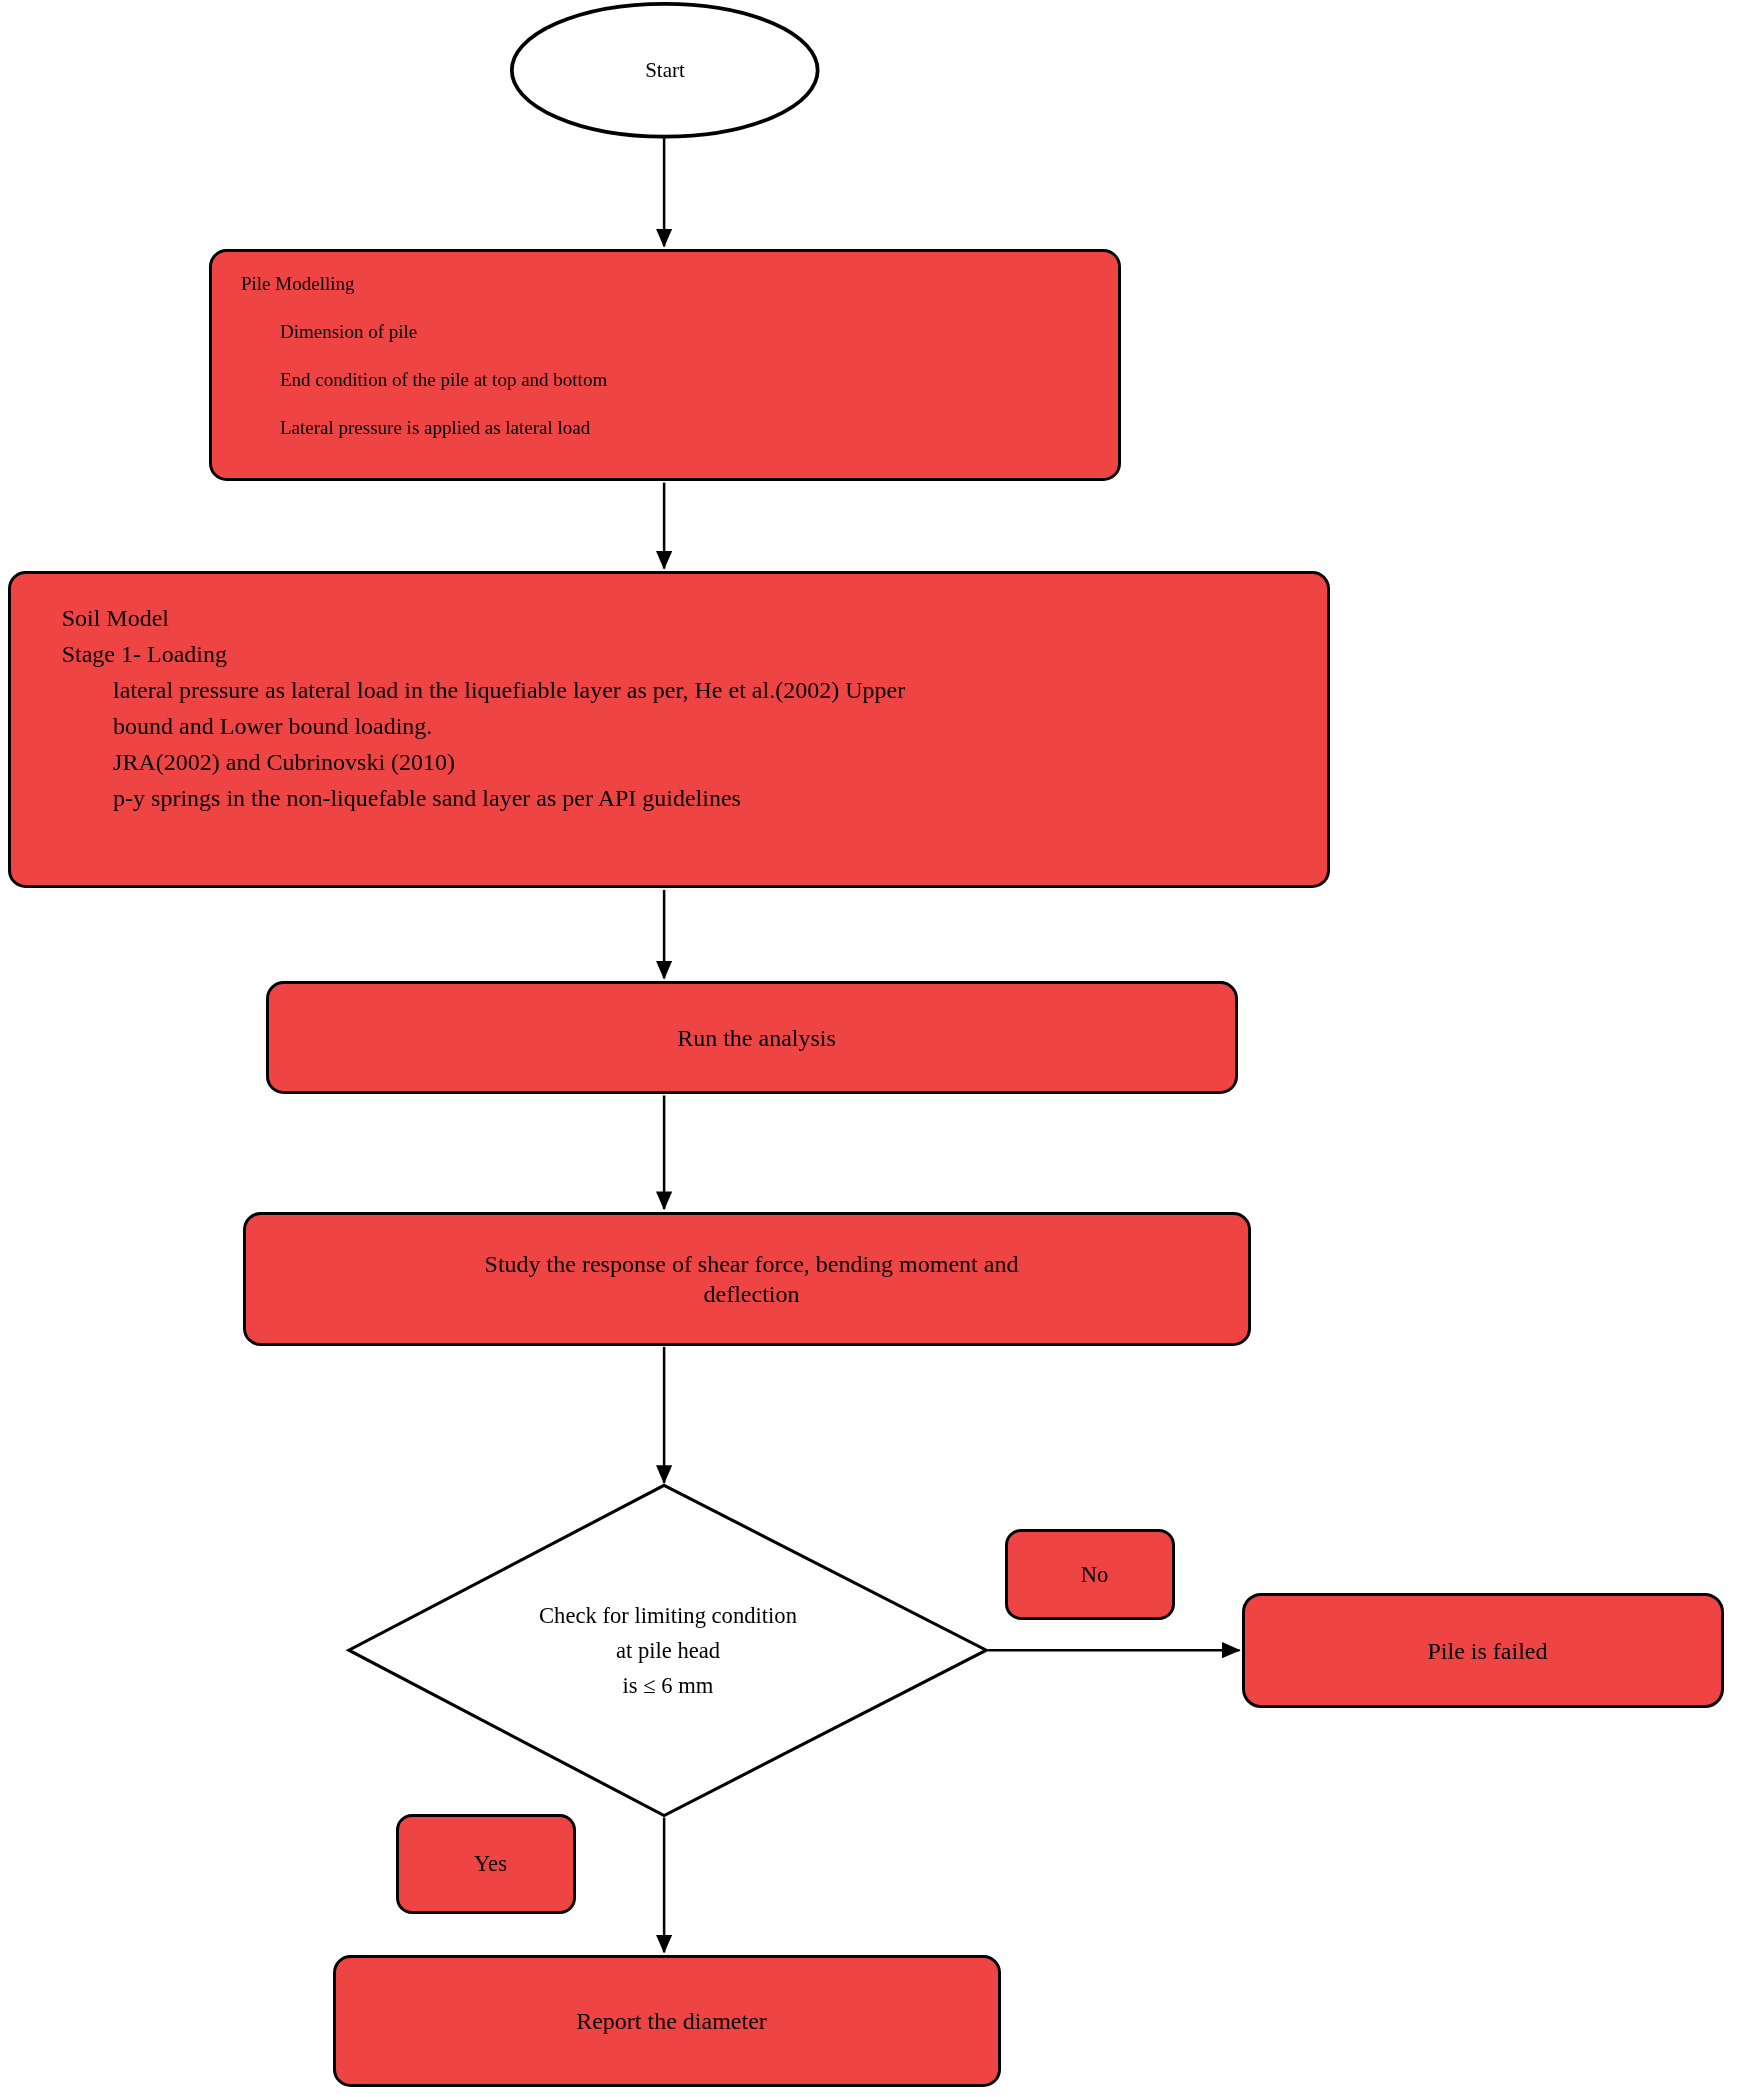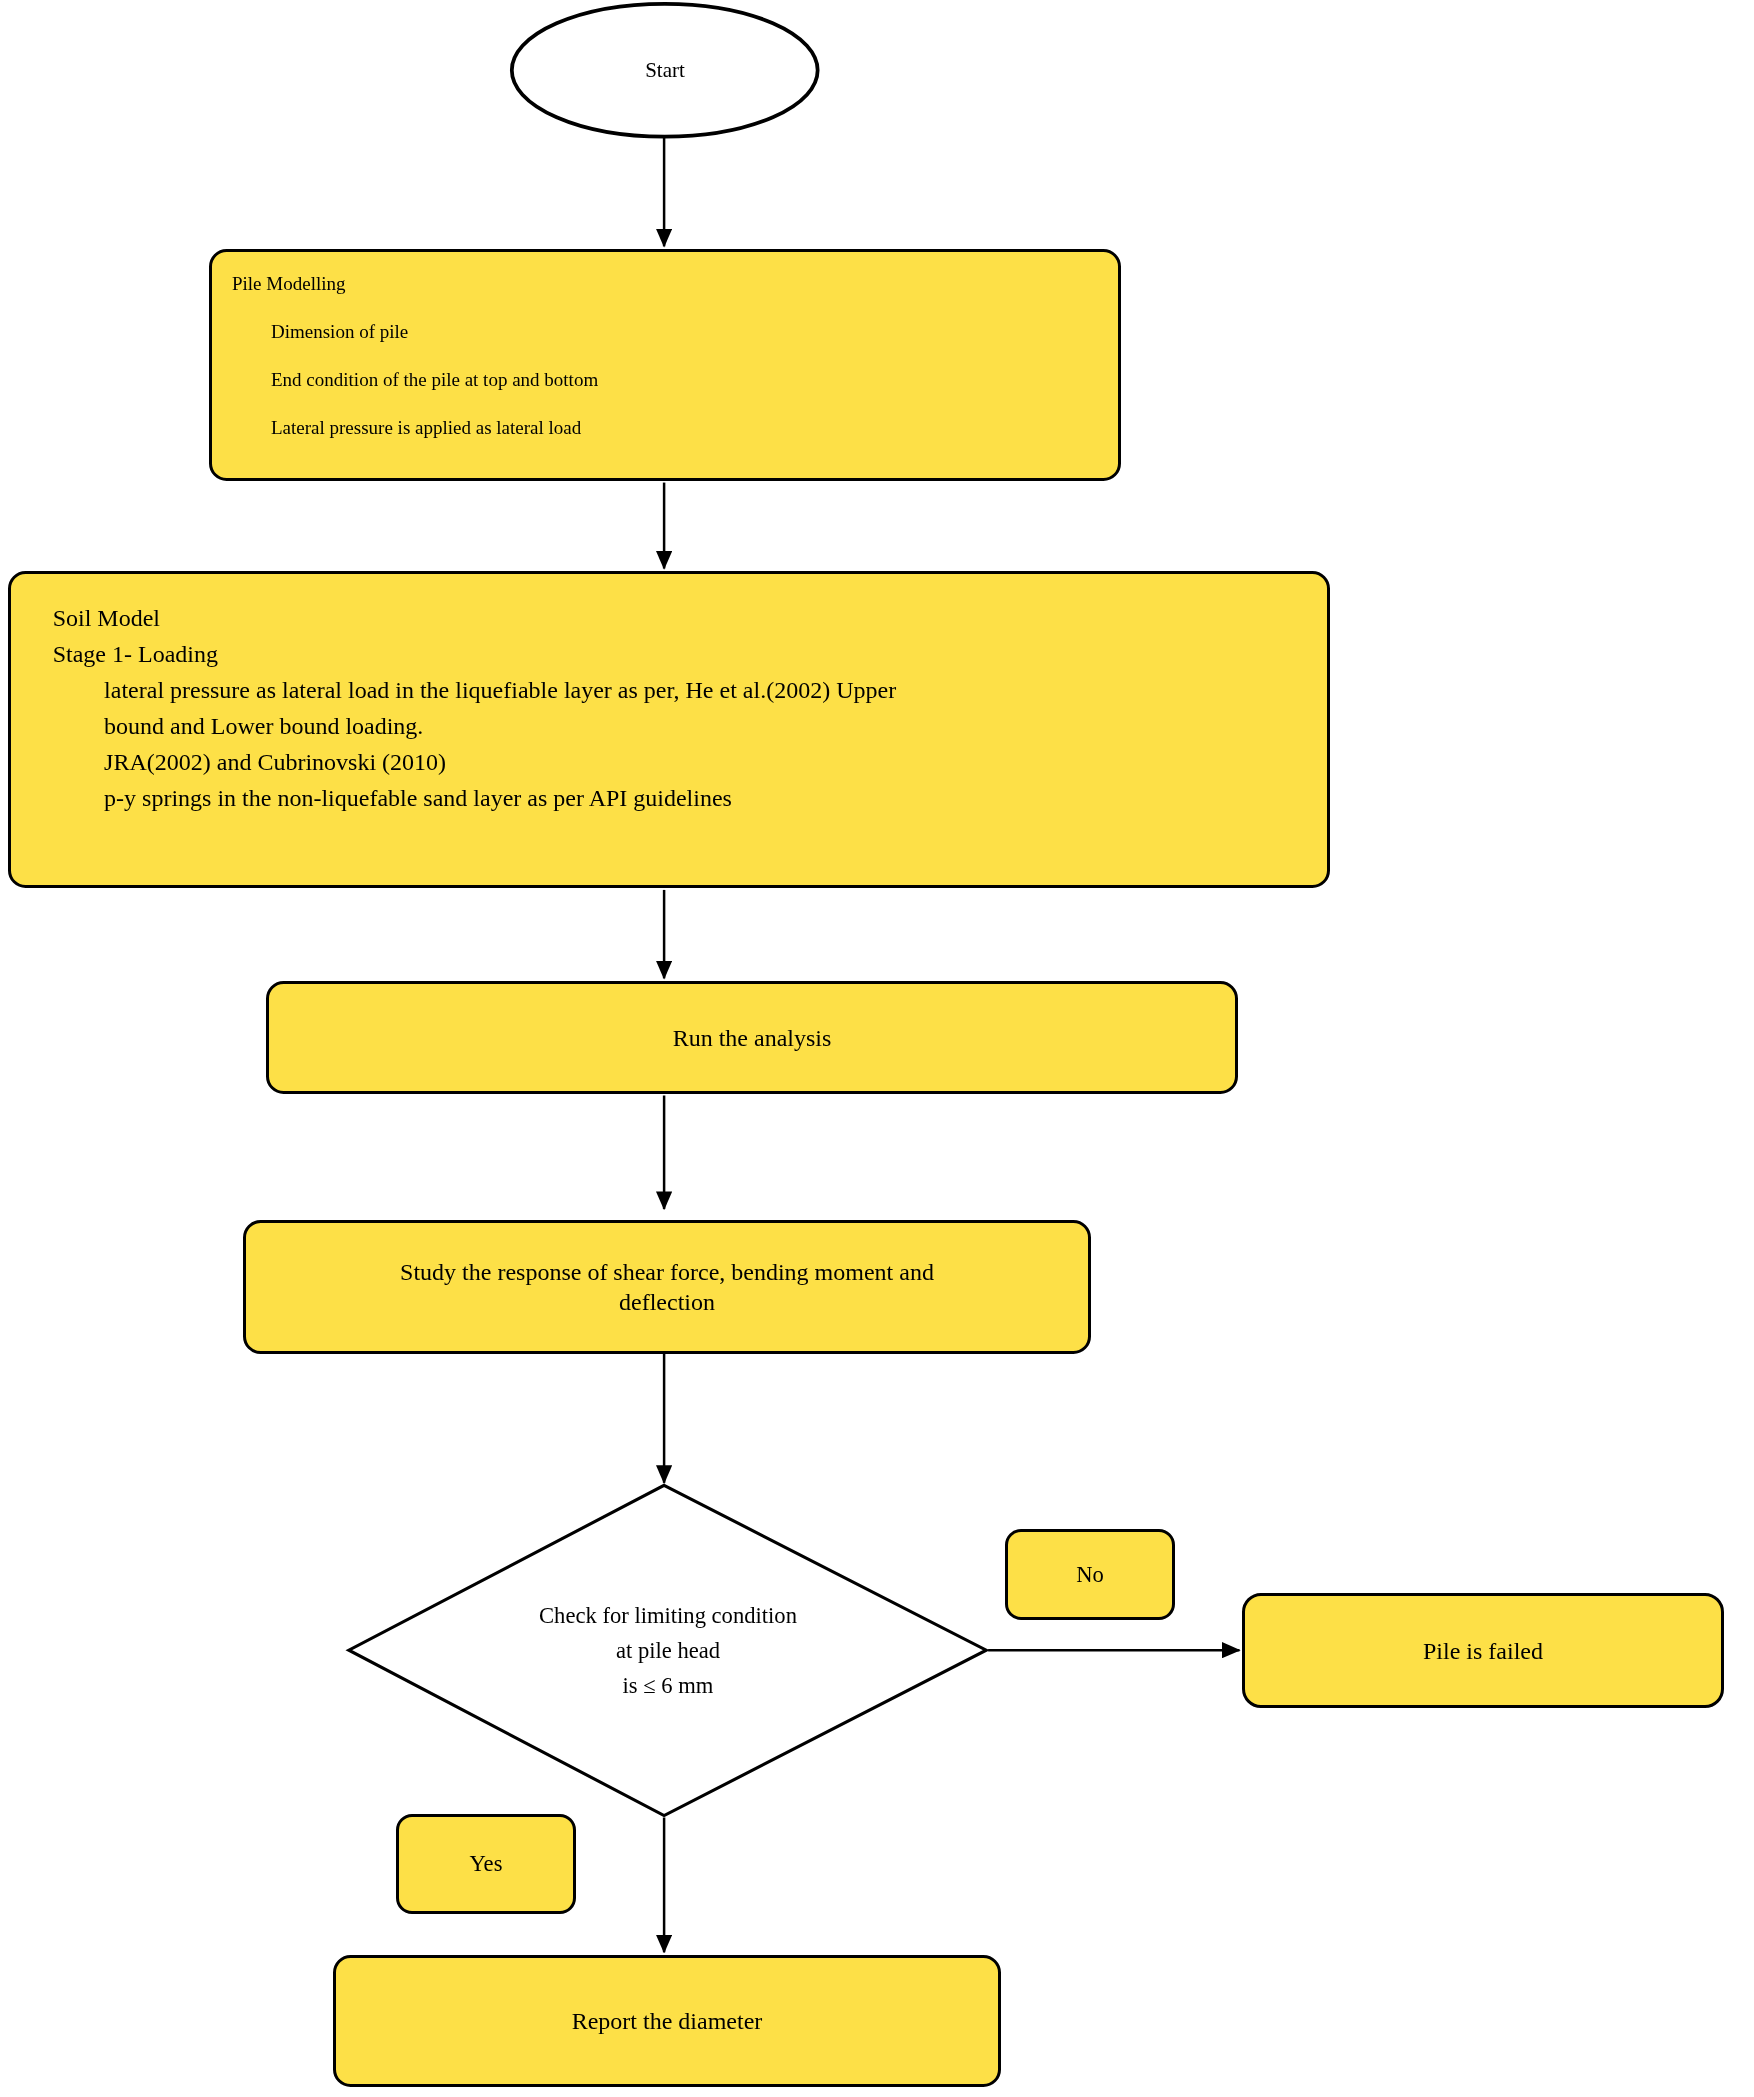--- a/index.html
+++ b/index.html
@@ -9,23 +9,24 @@
     height: 2097px;
     background: #ffffff;
     font-family: "Liberation Serif", "DejaVu Serif", serif;
     color: #000000;
     overflow: hidden;
   }
   .connectors { position: absolute; left: 0; top: 0; z-index: 1; }
   .node {
     position: absolute;
     box-sizing: border-box;
-    background: #fde047;
+    background: #ef4444;
     border: 3.1px solid #000000;
     z-index: 2;
+    padding-left: 9px;
   }
   .rounded { border-radius: 17.6px; }
   .small-rounded { border-radius: 16px; }
   .center {
     display: flex;
     align-items: center;
     justify-content: center;
     text-align: center;
   }
   .label-lg { font-size: 24px; line-height: 30px; }
@@ -45,21 +46,21 @@
 
   
   .soil-box { left: 8.1px; top: 571px; width: 1322px; height: 317px; }
   .soil-line { font-size: 24px; line-height: 36px; }
   .soil-block { margin-top: 26px; margin-left: 24px; }
   .flush  { margin-left: 17.6px; }
   .indent { margin-left: 69px; }
 
   
   .run-box    { left: 266px;  top: 981px; width: 972px; height: 113px; }
-  .study-box  { left: 243px;  top: 1212px; width: 848px; height: 134px; margin-top: 8px; }
+  .study-box  { left: 243px;  top: 1212px; width: 1008px; height: 134px; }
 
   
   .decision-text {
     position: absolute;
     left: 349px; top: 1598px; width: 638px;
     z-index: 2; text-align: center;
     font-size: 22.6px; line-height: 35px;
   }
 
   

